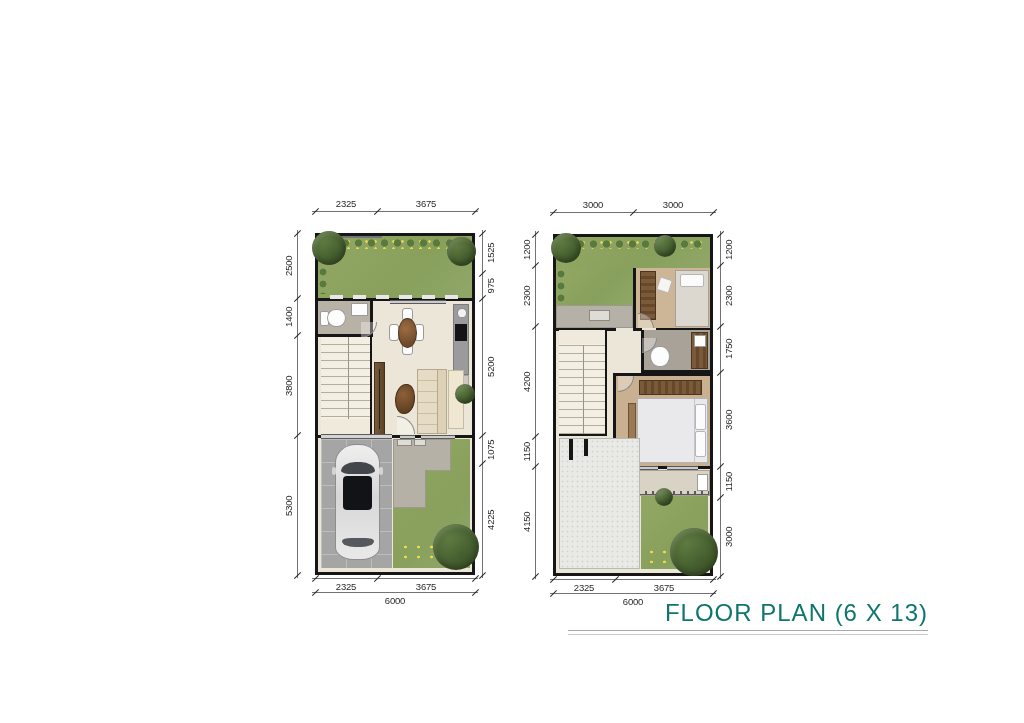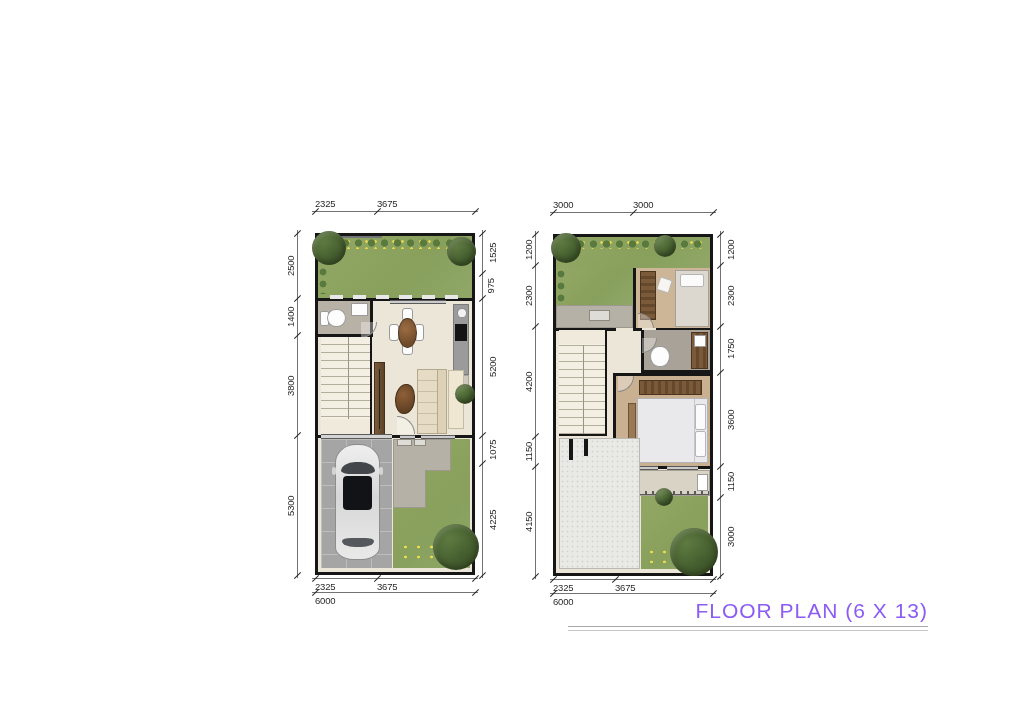--- a/index.html
+++ b/index.html
@@ -1,21 +1,21 @@
 <!DOCTYPE html>
 <html style="--grass: #93a765; --floor: #ece6d8; --wood_floor: #cdb697; --furniture_wood: #7b5a3a; --paving: #b6b1a6; --carport: #a5a5a5; --wall: #161616; --dim_text: #2a2a2a;"><head>
 <meta charset="utf-8">
 <style>
   html,body{margin:0;padding:0;background:#fff;}
   body{width:1024px;height:723px;position:relative;overflow:hidden;
        font-family:"Liberation Sans",sans-serif;}
   .canvas{position:absolute;inset:0;}
   
   .dim{position:absolute;display:flex;z-index:6;}
-  .dim .seg{position:relative;flex-basis:0;min-width:0;min-height:0;display:flex;}
+  .dim .seg{position:relative;flex-basis:0;min-width:0;min-height:0;display:flex;justify-content:center;}
   .dim .lbl{font-size:9.5px;line-height:1;color:var(--dim_text,#2a2a2a);letter-spacing:-0.2px;white-space:nowrap;}
   .dim.h{flex-direction:row;height:15px;}
   .dim.h .seg{align-items:flex-start;}
   .dim.h.below .seg{align-items:flex-end;}
   .dim.h.above::before{content:"";position:absolute;left:-3px;right:-3px;bottom:2px;height:1px;background:#737373;}
   .dim.h.below::before{content:"";position:absolute;left:-3px;right:-3px;top:2px;height:1px;background:#737373;}
   .tick,.tick-end{position:absolute;background:#262626;}
   .dim.h .tick,.dim.h .tick-end{width:9px;height:1px;transform:rotate(-45deg);}
   .dim.h.above .tick{left:-4.5px;bottom:2px;}
   .dim.h.above .tick-end{right:-4.5px;bottom:2px;}
@@ -62,21 +62,21 @@
   .car{position:absolute;background:linear-gradient(180deg,#efefef,#d7d7d7 45%,#e9e9e9);
        border:1px solid #8d8d8d;border-radius:46% 46% 40% 40% / 16% 16% 11% 11%;}
   .car>div{position:absolute;}
   .car .ws{top:15%;left:11%;right:11%;height:10%;background:#43474b;border-radius:50% 50% 40% 40%/95% 95% 30% 30%;}
   .car .roof{top:27%;left:17%;right:17%;height:30%;background:#121316;border-radius:4px;}
   .car .rw{bottom:11%;left:13%;right:13%;height:8%;background:#55585c;border-radius:35% 35% 50% 50%/40% 40% 85% 85%;}
   .car .m1{top:19%;left:-4px;width:4px;height:8px;background:#d4d4d4;border-radius:2px;}
   .car .m2{top:19%;right:-4px;width:4px;height:8px;background:#d4d4d4;border-radius:2px;}
   
   .title-block{position:absolute;left:568px;top:599px;width:360px;text-align:right;z-index:8;}
-  .title-main{font-size:21px;letter-spacing:1px;color:#8b5cf6;}
+  .title-main{font-size:24px;letter-spacing:1px;color:#0f766e;}
   .title-rule{height:3px;border-top:1px solid #a9a9a9;border-bottom:1px solid #c8c8c8;margin:3px 0 2px;}
   .title-sub{font-size:13.5px;color:#202020;letter-spacing:.4px;padding-right:1px;}
 </style>
 </head>
 <body>
 
 <div class="canvas">
 
   <div class="dim h above" style="left:315px;top:199px;width:160px;">
       <div class="seg" style="flex-grow: 2325;">

